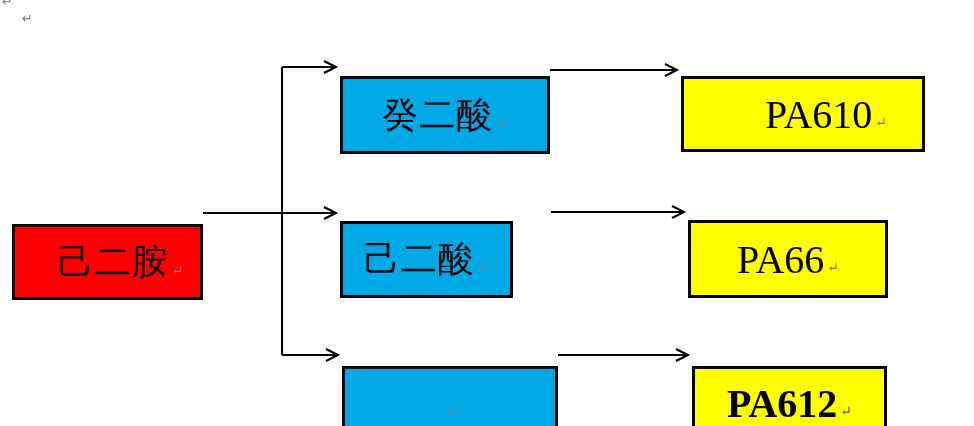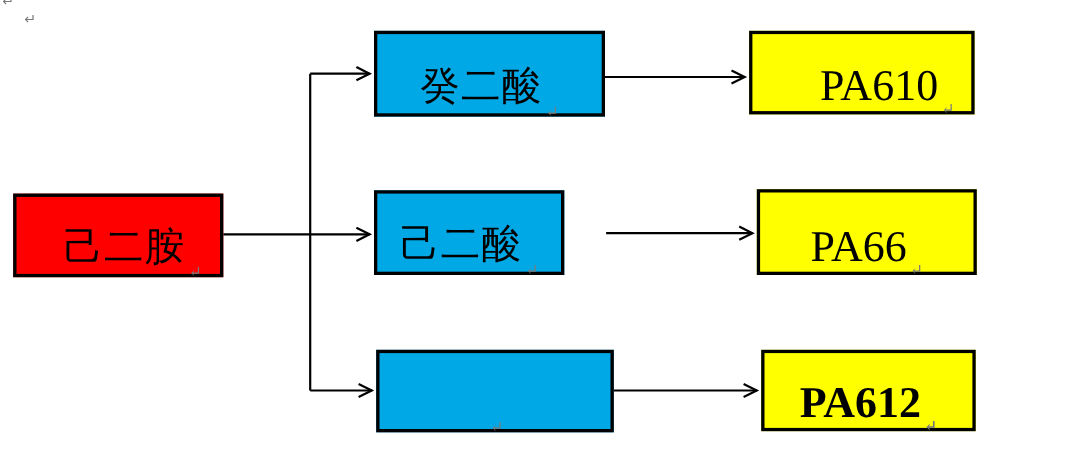--- a/index.html
+++ b/index.html
@@ -29,23 +29,24 @@
   .arrowhead-path {
     stroke: var(--arrow, #000);
     stroke-width: 2.2;
     fill: none;
   }
   .node {
     position: absolute;
     box-sizing: border-box;
     border: 3px solid var(--border, #000);
     display: flex;
-    align-items: flex-end;
+    align-items: center;
     justify-content: center;
     white-space: nowrap;
+    margin-top: 48px;
   }
   .node .label {
     font-size: 36px;
     color: #000;
     letter-spacing: 1px;
   }
   .node.product .label {
     font-size: 40px;
     letter-spacing: 0;
   }
@@ -53,21 +54,21 @@
     font-size: 14px;
     color: var(--mark, #7a7a7a);
     transform: translateY(8px);
     margin-left: 3px;
     display: inline-block;
   }
   .node-source { background: var(--source-fill, #ff0000); left: 12px; top: 176px; width: 191px; height: 76px; padding-left: 26px; }
   .node-acid-0 { background: var(--acid-fill, #00a8e6); left: 340px; top: 28px;  width: 210px; height: 78px; }
   .node-acid-1 { background: var(--acid-fill, #00a8e6); left: 340px; top: 173px; width: 173px; height: 77px; }
   .node-acid-2 { background: var(--acid-fill, #00a8e6); left: 342px; top: 318px; width: 216px; height: 75px; }
-  .node-product-0 { background: var(--product-fill, #ffff00); left: 681px; top: 28px;  width: 205px; height: 76px; padding-left: 46px; }
+  .node-product-0 { background: var(--product-fill, #ffff00); left: 681px; top: 28px;  width: 244px; height: 76px; padding-left: 46px; }
   .node-product-1 { background: var(--product-fill, #ffff00); left: 688px; top: 172px; width: 200px; height: 78px; }
   .node-product-2 { background: var(--product-fill, #ffff00); left: 692px; top: 318px; width: 195px; height: 74px; font-weight: bold; }
   .page-mark {
     position: absolute;
     color: var(--mark, #7a7a7a);
     font-size: 13px;
     line-height: 1;
     font-family: "DejaVu Sans", sans-serif;
   }
   .page-mark-1 { left: 2px; top: -5px; }

